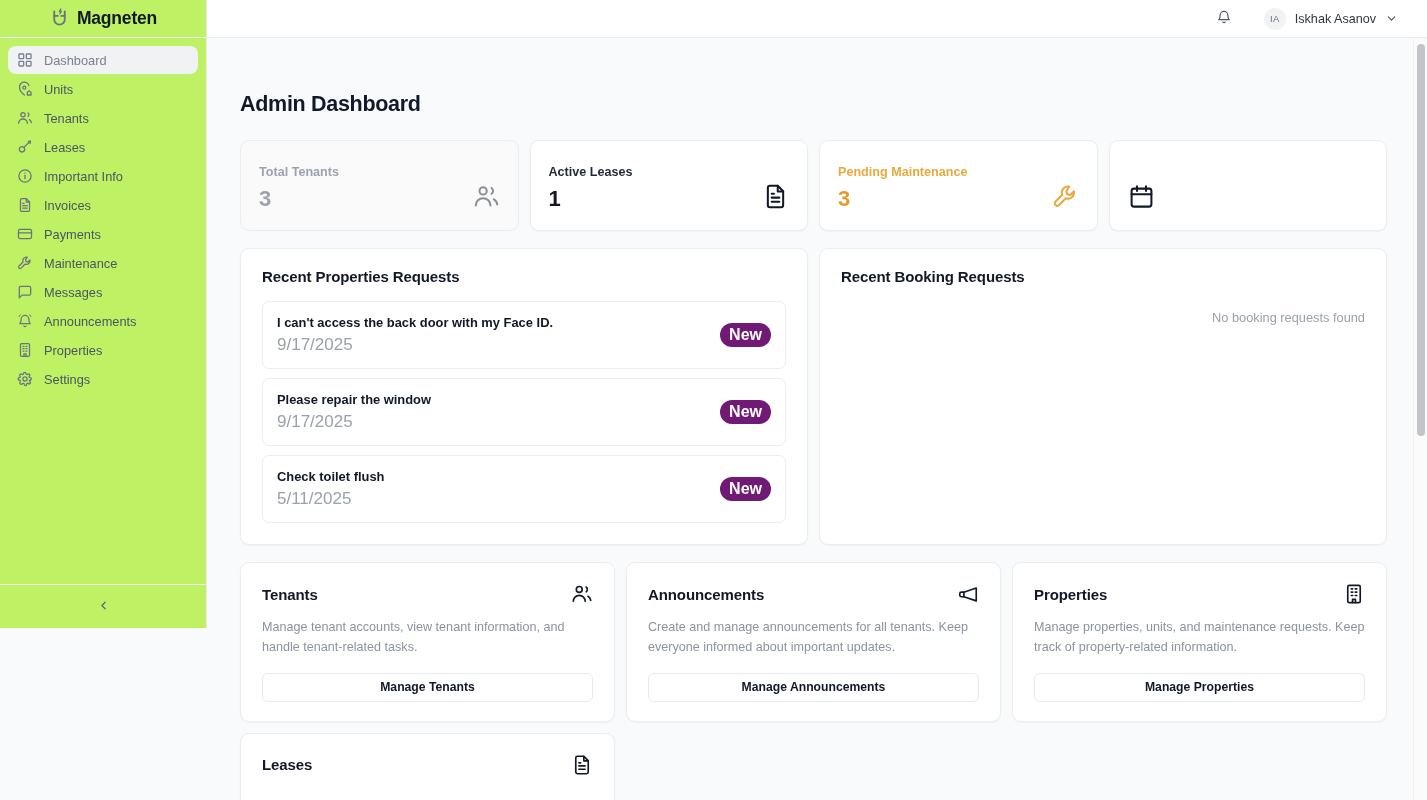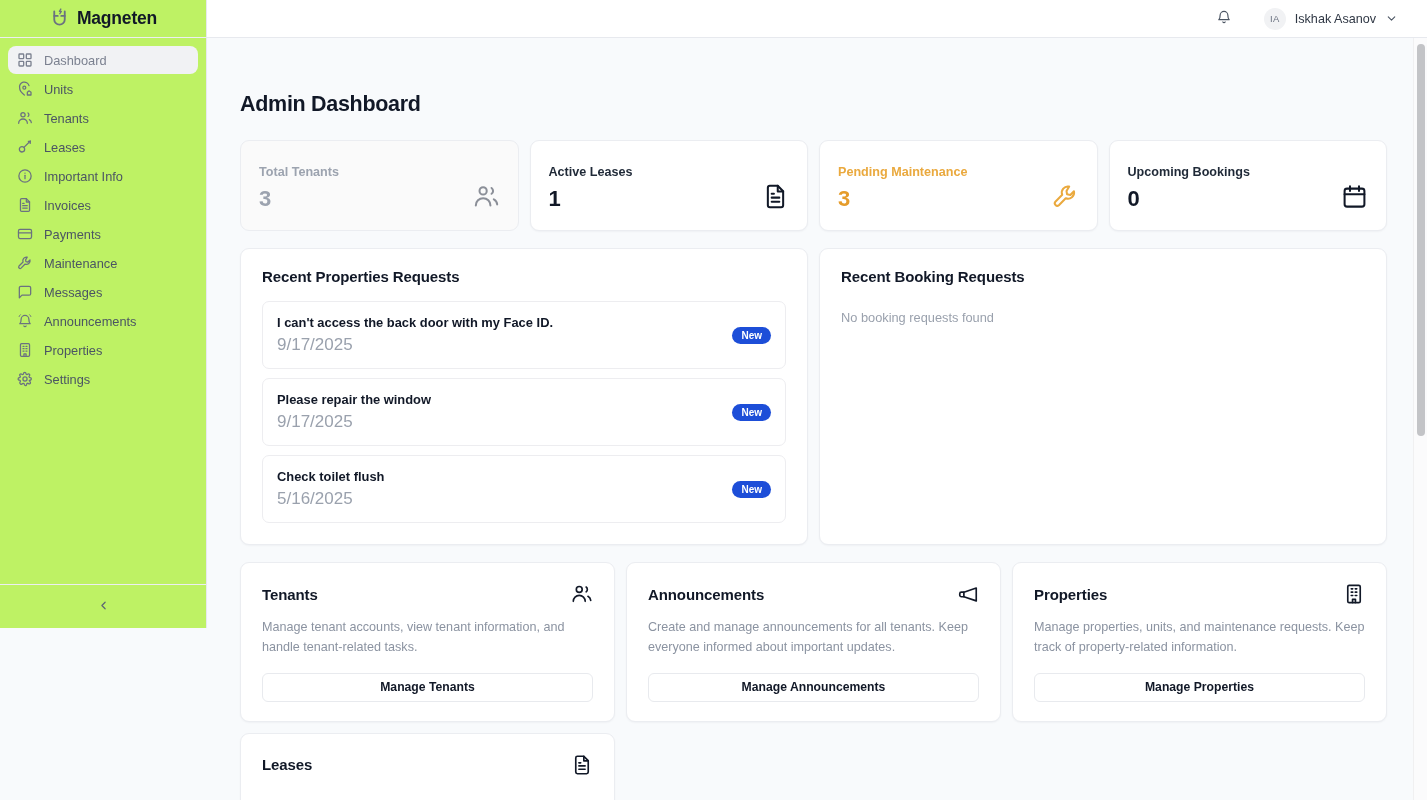--- a/index.html
+++ b/index.html
@@ -126,26 +126,26 @@
   .req-list { display: flex; flex-direction: column; gap: 9px; }
   .req-item {
     border: 1px solid #ededf0; border-radius: 7px;
     padding: 13px 14px 13px 14px;
     display: flex; align-items: center; justify-content: space-between;
     min-height: 58px; cursor: pointer; background:#fff;
   }
   .req-title { font-size: 12.9px; font-weight: bold; color: #111827; margin-bottom: 5px; }
   .req-date { font-size: 17px; color: #9aa1ad; }
   .badge {
-    background: #1d4ed8; color: #ffffff;
-    font-size: 10px; font-weight: bold;
+    background: #701a75; color: #ffffff;
+    font-size: 16px; font-weight: bold;
     padding: 3px 9px; border-radius: 999px; white-space: nowrap;
   }
   .empty-note {
-    text-align: left; color: #9aa1ad; font-size: 12.8px;
+    text-align: right; color: #9aa1ad; font-size: 12.8px;
     margin-top: 25px;
   }
 
   
   .features { display: grid; grid-template-columns: repeat(3, 1fr); gap: 11px; margin-top: 17px; }
   .feature {
     background: #ffffff; border: 1px solid #ebedf1; border-radius: 9px;
     padding: 20px 21px 19px 21px;
     box-shadow: 0 1px 2px rgba(16,24,40,.04);
     min-height: 130px;
@@ -396,24 +396,20 @@
             <div class="stat-value">3</div>
           </div>
           <span>
             <svg class="stat-ico" viewBox="0 0 24 24" fill="none" stroke="currentColor" stroke-width="1.8" stroke-linecap="round" stroke-linejoin="round">
               <path d="M15.3 3.2a5.4 5.4 0 0 0-6.2 7.3L3 16.6a2.2 2.2 0 0 0 3.1 3.1l6.1-6.1a5.4 5.4 0 0 0 7.3-6.2l-3.2 3.2-2.9-.5-.5-2.9z"></path>
             </svg>
           </span>
         </div>
 
         <div class="stat-card">
-          <div>
-            <div class="stat-label">Upcoming Bookings</div>
-            <div class="stat-value">0</div>
-          </div>
           <span>
             <svg class="stat-ico" viewBox="0 0 24 24" fill="none" stroke="currentColor" stroke-width="1.8" stroke-linecap="round" stroke-linejoin="round">
               <rect x="3.2" y="5" width="17.6" height="16" rx="2.2"></rect>
               <path d="M3.2 10h17.6"></path>
                 <path d="M8 3v4M16 3v4"></path>
             </svg>
           </span>
         </div>
 
       </section>
@@ -436,21 +432,21 @@
               <div>
                 <div class="req-title">Please repair the window</div>
                 <div class="req-date">9/17/2025</div>
               </div>
               <span class="badge">New</span>
             </div>
 
             <div class="req-item">
               <div>
                 <div class="req-title">Check toilet flush</div>
-                <div class="req-date">5/16/2025</div>
+                <div class="req-date">5/11/2025</div>
               </div>
               <span class="badge">New</span>
             </div>
 
           </div>
         </div>
 
         <div class="panel tall">
           <div class="panel-title">Recent Booking Requests</div>
           <div class="empty-note">No booking requests found</div>

